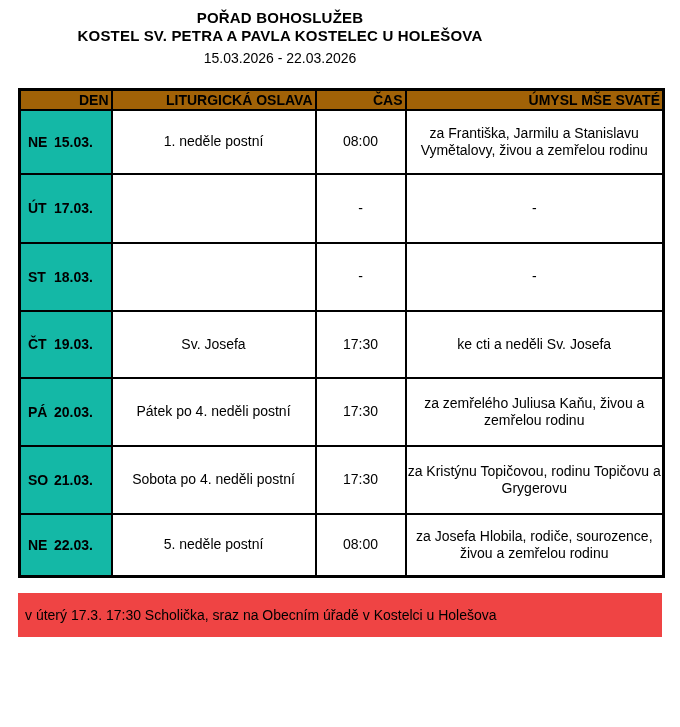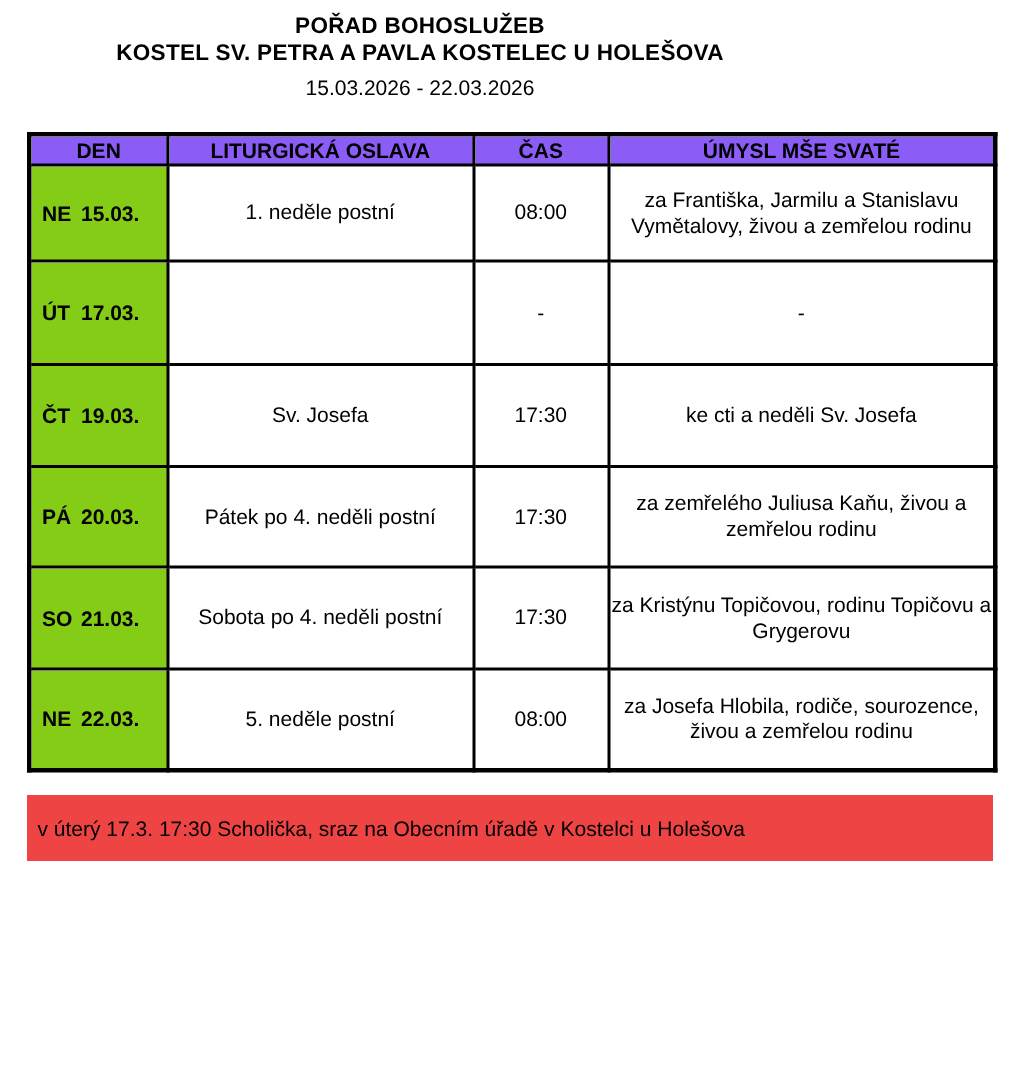--- a/index.html
+++ b/index.html
@@ -27,29 +27,29 @@
     table-layout: fixed;
     width: 644px;
     margin: 22px 0 0 18px;
     border: 3px solid #000;
   }
   table.schedule th, table.schedule td {
     border: 2px solid #000;
     overflow: hidden;
   }
   table.schedule th {
-    background: #8b5cf6;
+    background: #a16207;
     height: 20px;
     font-size: 14px;
     font-weight: bold;
-    text-align: center;
+    text-align: right;
     padding: 0 2px;
   }
   td.day-cell {
-    background: #84cc16;
+    background: #14b8a6;
     font-size: 14px;
     font-weight: bold;
     text-align: left;
     vertical-align: middle;
     padding-left: 7px;
     white-space: nowrap;
   }
   td.day-cell .day-code { display: inline-block; min-width: 26px; }
   td.celebration-cell, td.time-cell, td.intention-cell {
     font-size: 14px;
@@ -114,20 +114,26 @@
         <td class="time-cell">08:00</td>
         <td class="intention-cell">za Františka, Jarmilu a Stanislavu Vymětalovy, živou a zemřelou rodinu</td>
       </tr>
       <tr>
         <td class="day-cell"><span class="day-code">ÚT</span><span class="day-date">17.03.</span></td>
         <td class="celebration-cell"></td>
         <td class="time-cell">-</td>
         <td class="intention-cell">-</td>
       </tr>
       <tr>
+        <td class="day-cell"><span class="day-code">ST</span><span class="day-date">18.03.</span></td>
+        <td class="celebration-cell"></td>
+        <td class="time-cell">-</td>
+        <td class="intention-cell">-</td>
+      </tr>
+      <tr>
         <td class="day-cell"><span class="day-code">ČT</span><span class="day-date">19.03.</span></td>
         <td class="celebration-cell">Sv. Josefa</td>
         <td class="time-cell">17:30</td>
         <td class="intention-cell">ke cti a neděli Sv. Josefa</td>
       </tr>
       <tr>
         <td class="day-cell"><span class="day-code">PÁ</span><span class="day-date">20.03.</span></td>
         <td class="celebration-cell">Pátek po 4. neděli postní</td>
         <td class="time-cell">17:30</td>
         <td class="intention-cell">za zemřelého Juliusa Kaňu, živou a zemřelou rodinu</td>

